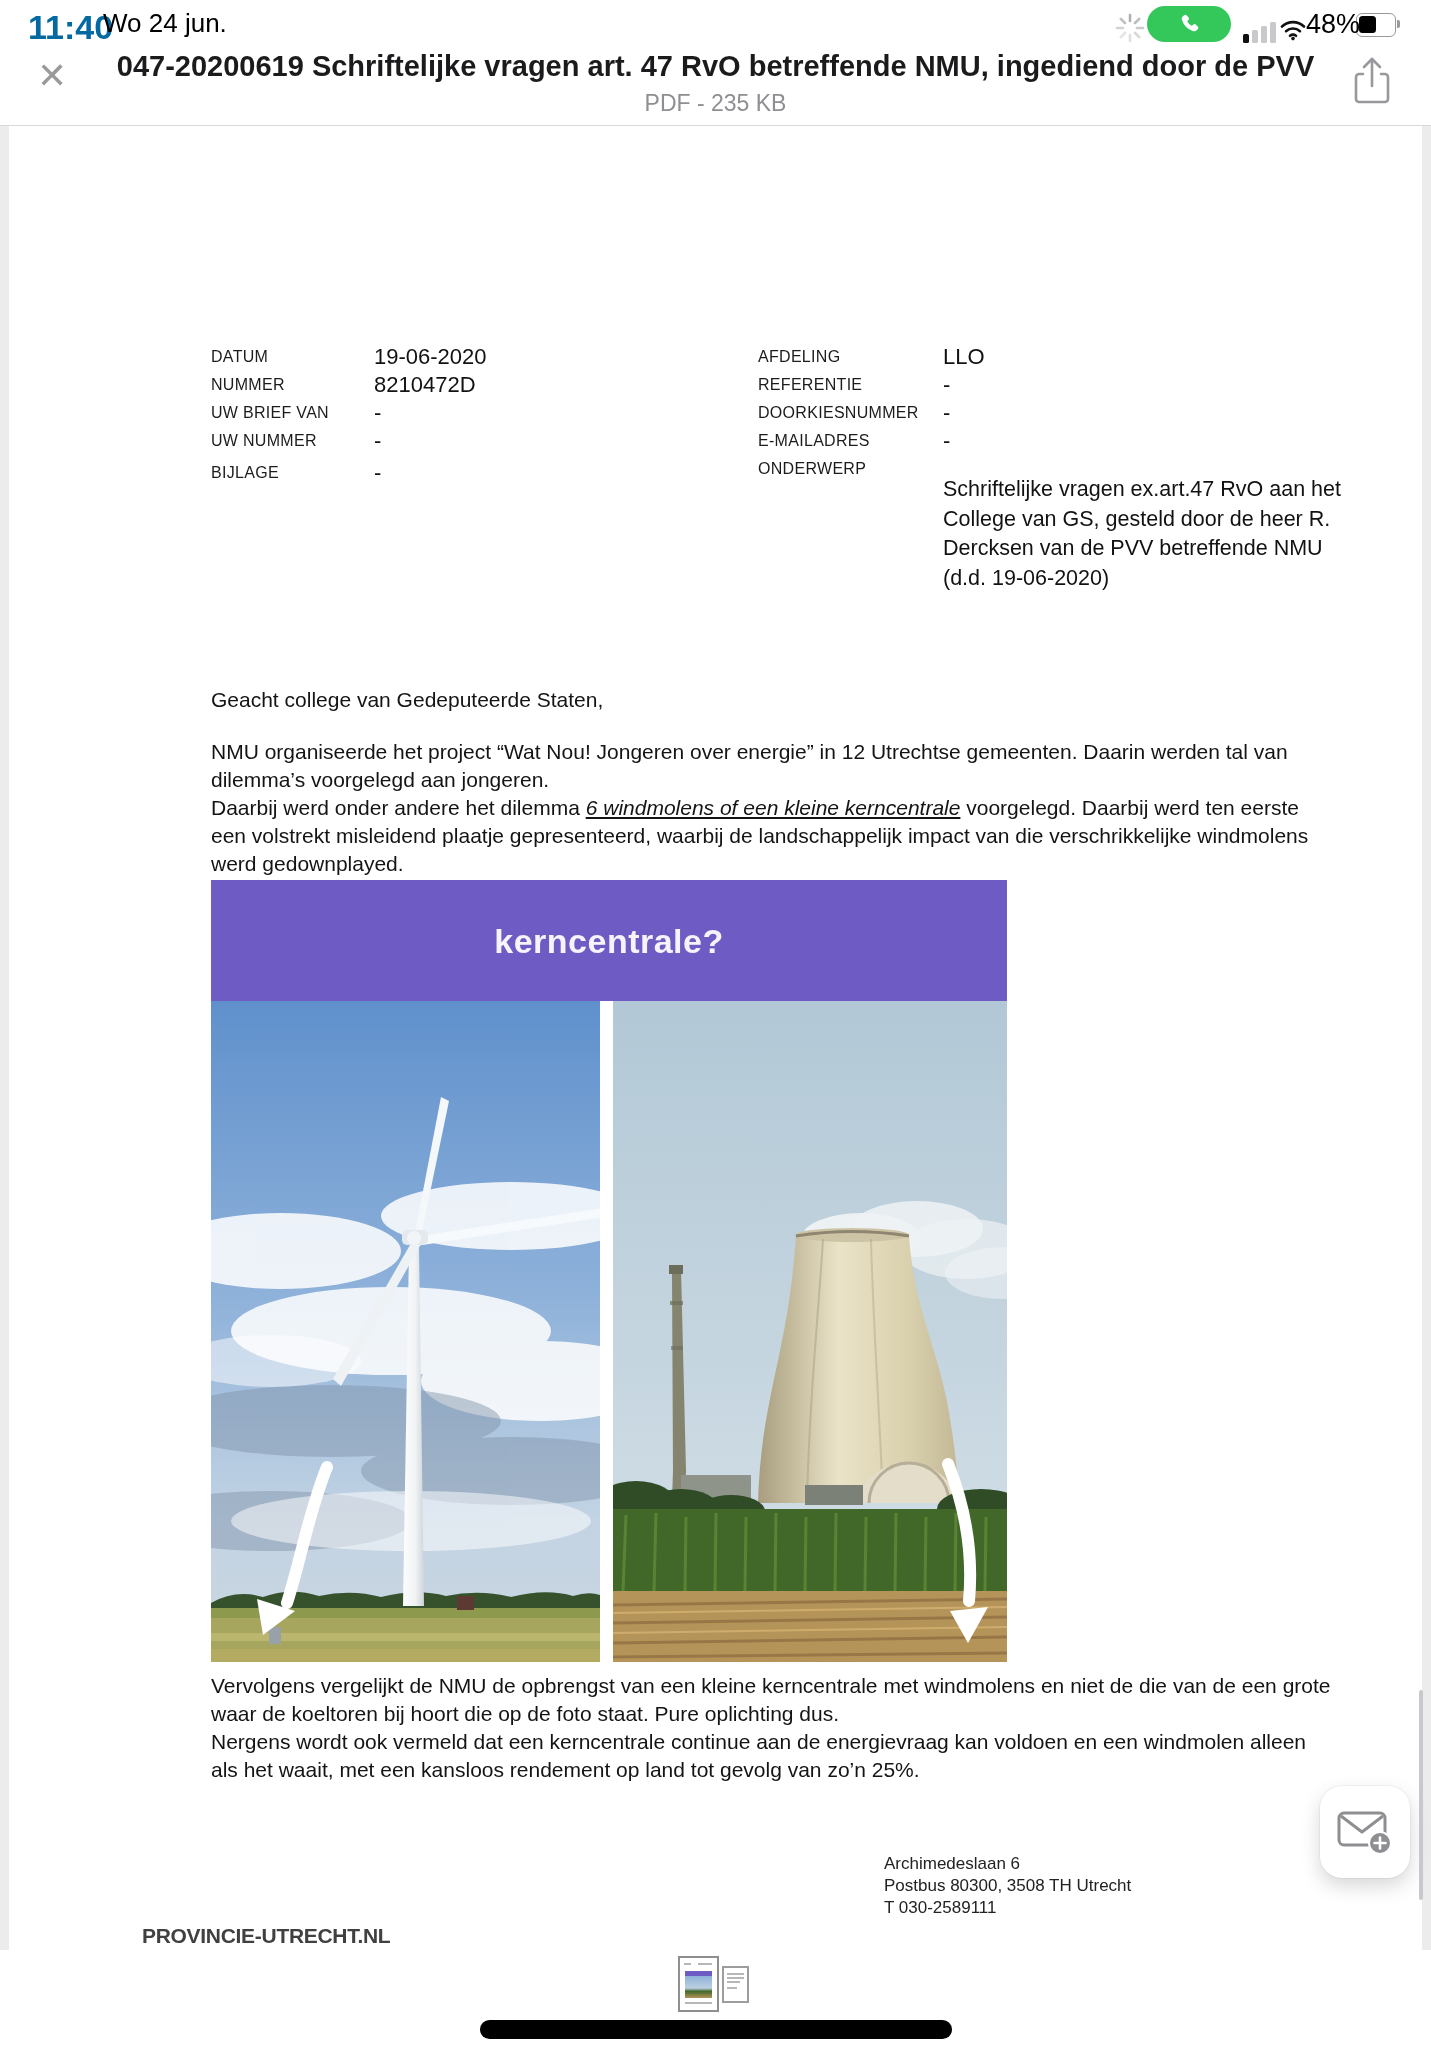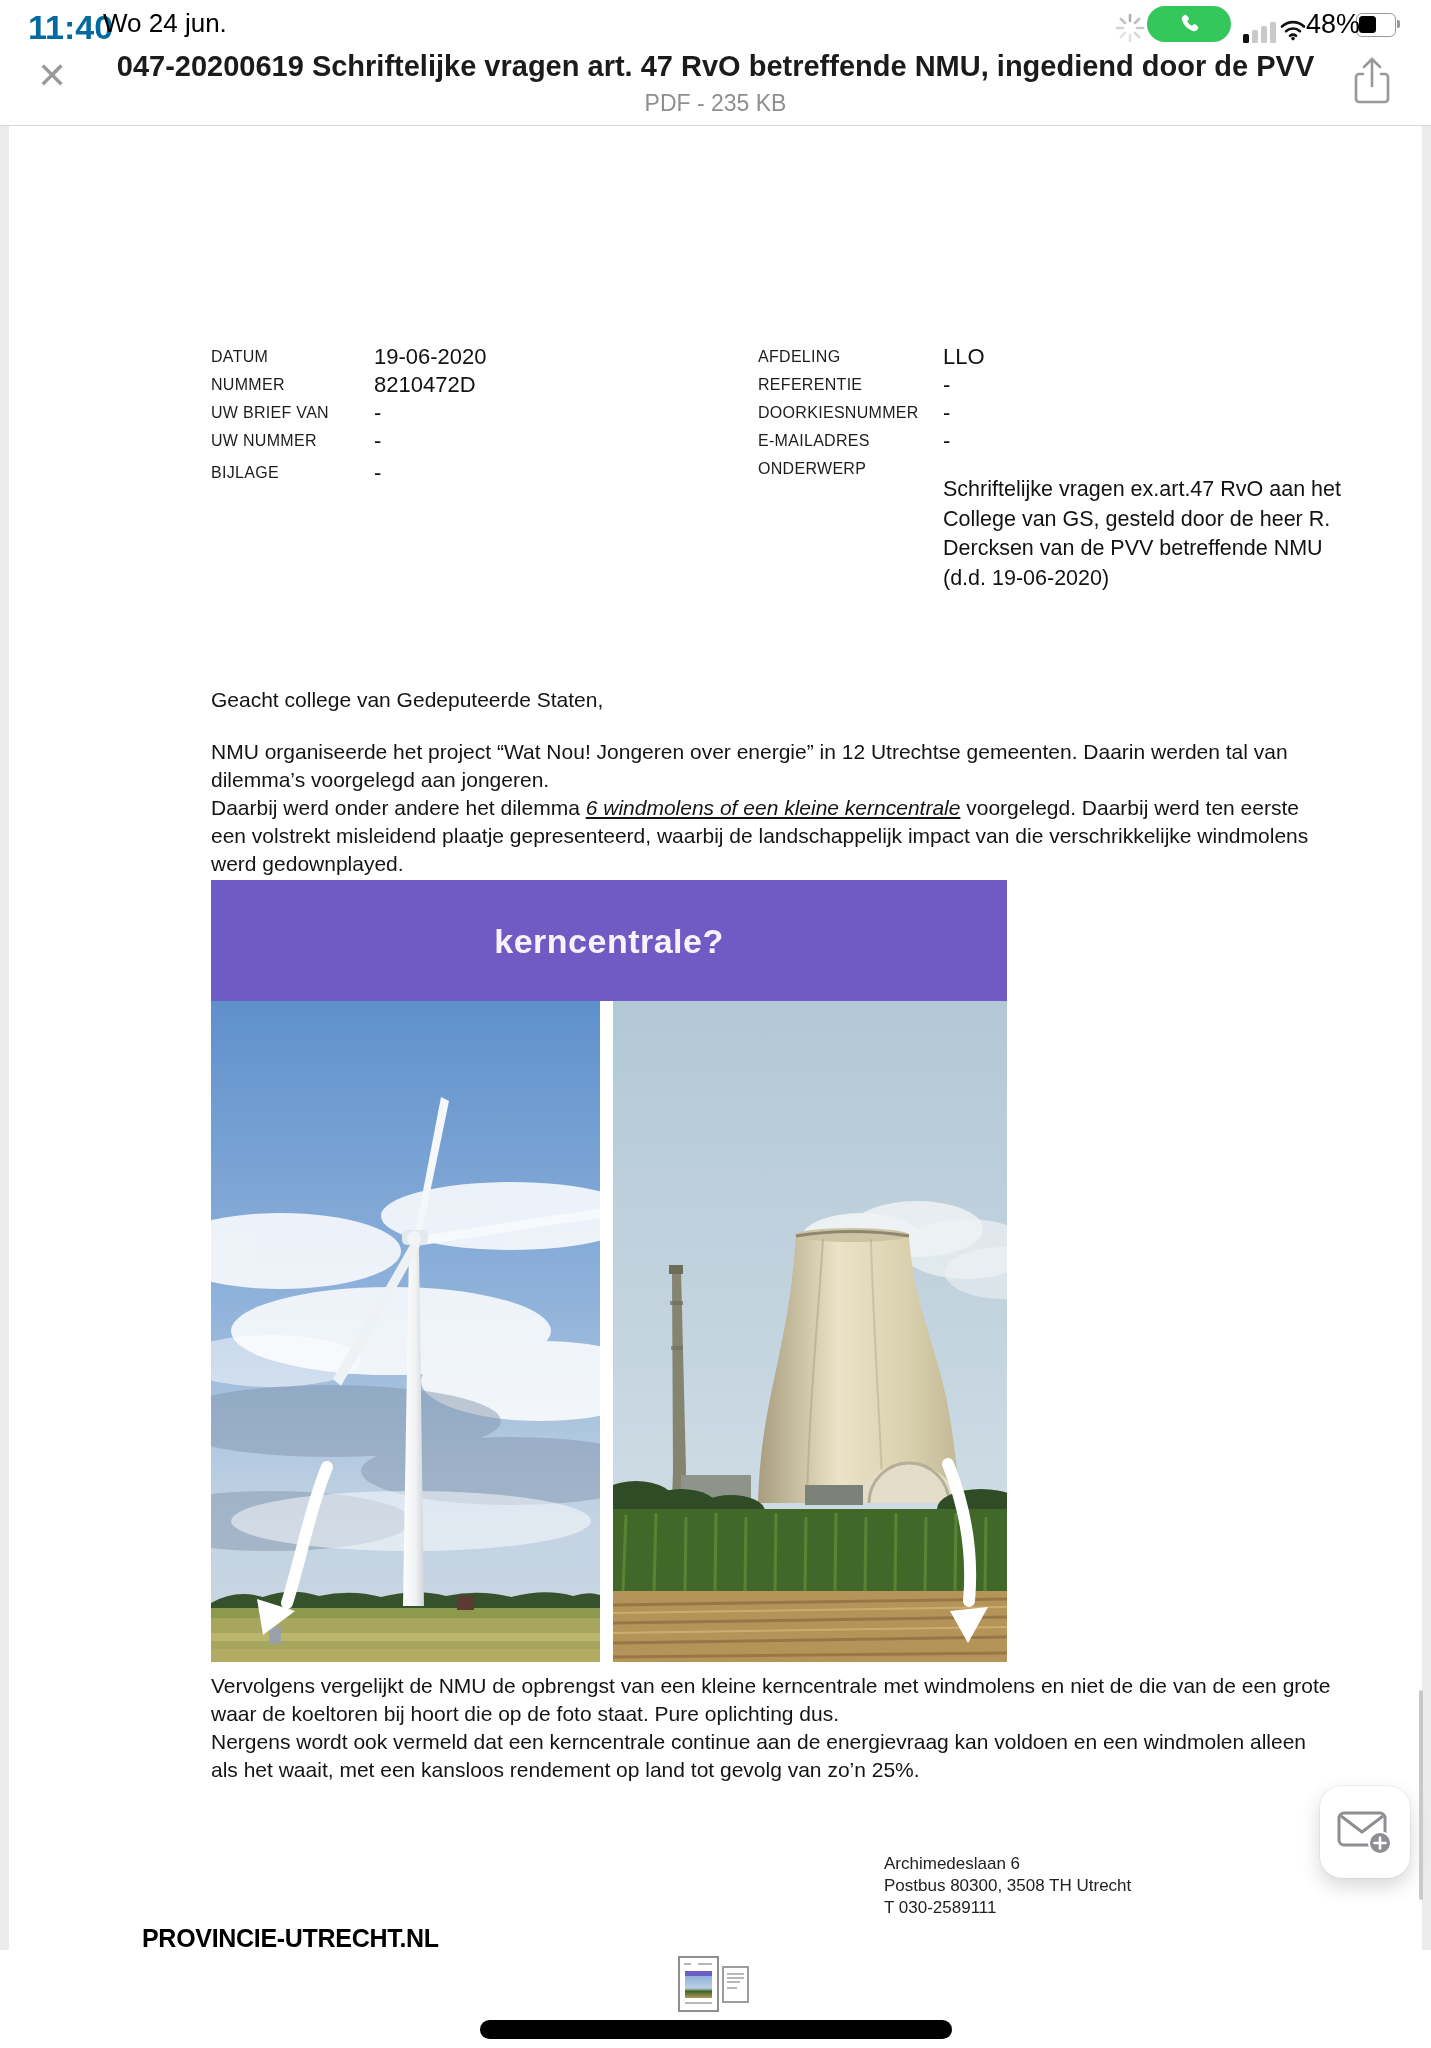--- a/index.html
+++ b/index.html
@@ -40,21 +40,21 @@
 
   
   .poster{left:211px;top:880px;width:796px;height:782px;}
   .poster-banner{position:absolute;left:0;top:0;width:796px;height:121px;background:#6e5bc4;
     display:flex;flex-direction:column;align-items:center;justify-content:center;}
   .poster-banner div{color:#f6f3fb;font-size:34px;font-weight:700;line-height:44px;letter-spacing:.5px;}
   .poster-photos{position:absolute;left:0;top:121px;width:796px;height:661px;}
 
   
   .addr{left:884px;top:1853px;font-size:17px;line-height:22px;color:#222;}
-  .site{left:142px;top:1924px;font-size:25px;font-weight:700;letter-spacing:-.3px;color:#000000;}
+  .site{left:142px;top:1924px;font-size:21px;font-weight:700;letter-spacing:-.3px;color:#404040;}
 
   .fab{left:1320px;top:1786px;width:90px;height:92px;background:#fff;border-radius:22px;
     box-shadow:0 8px 20px rgba(0,0,0,.16), 0 0 0 1px rgba(0,0,0,.04);
     display:flex;align-items:center;justify-content:center;}
   .scrollbar{left:1419px;top:1690px;width:4px;height:210px;border-radius:2px;background:#c9c9cd;}
 
   
   .thumb1{left:678px;top:1956px;width:41px;height:56px;background:#fff;border:2px solid #8f8f8f;box-sizing:border-box;}
   .thumb2{left:722px;top:1966px;width:27px;height:37px;background:#fff;border:2px solid #9d9d9d;box-sizing:border-box;}
   .mini-line{position:absolute;height:2px;background:#b7b7b7;}

